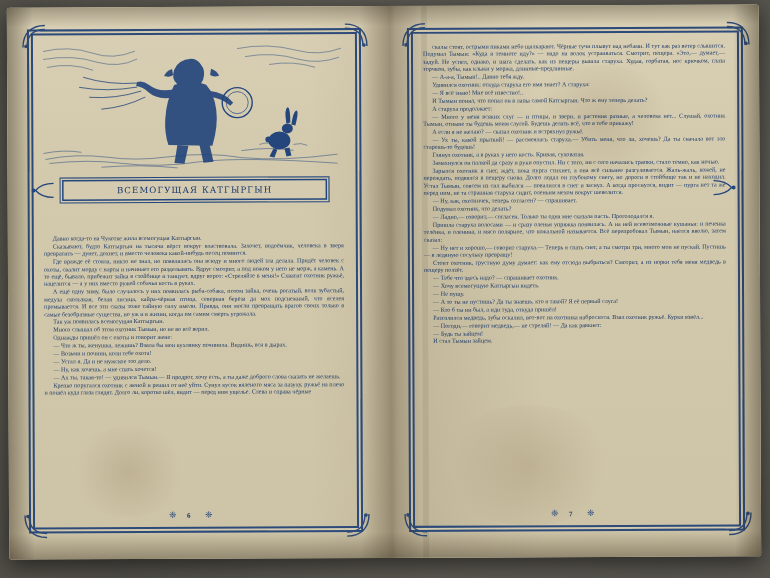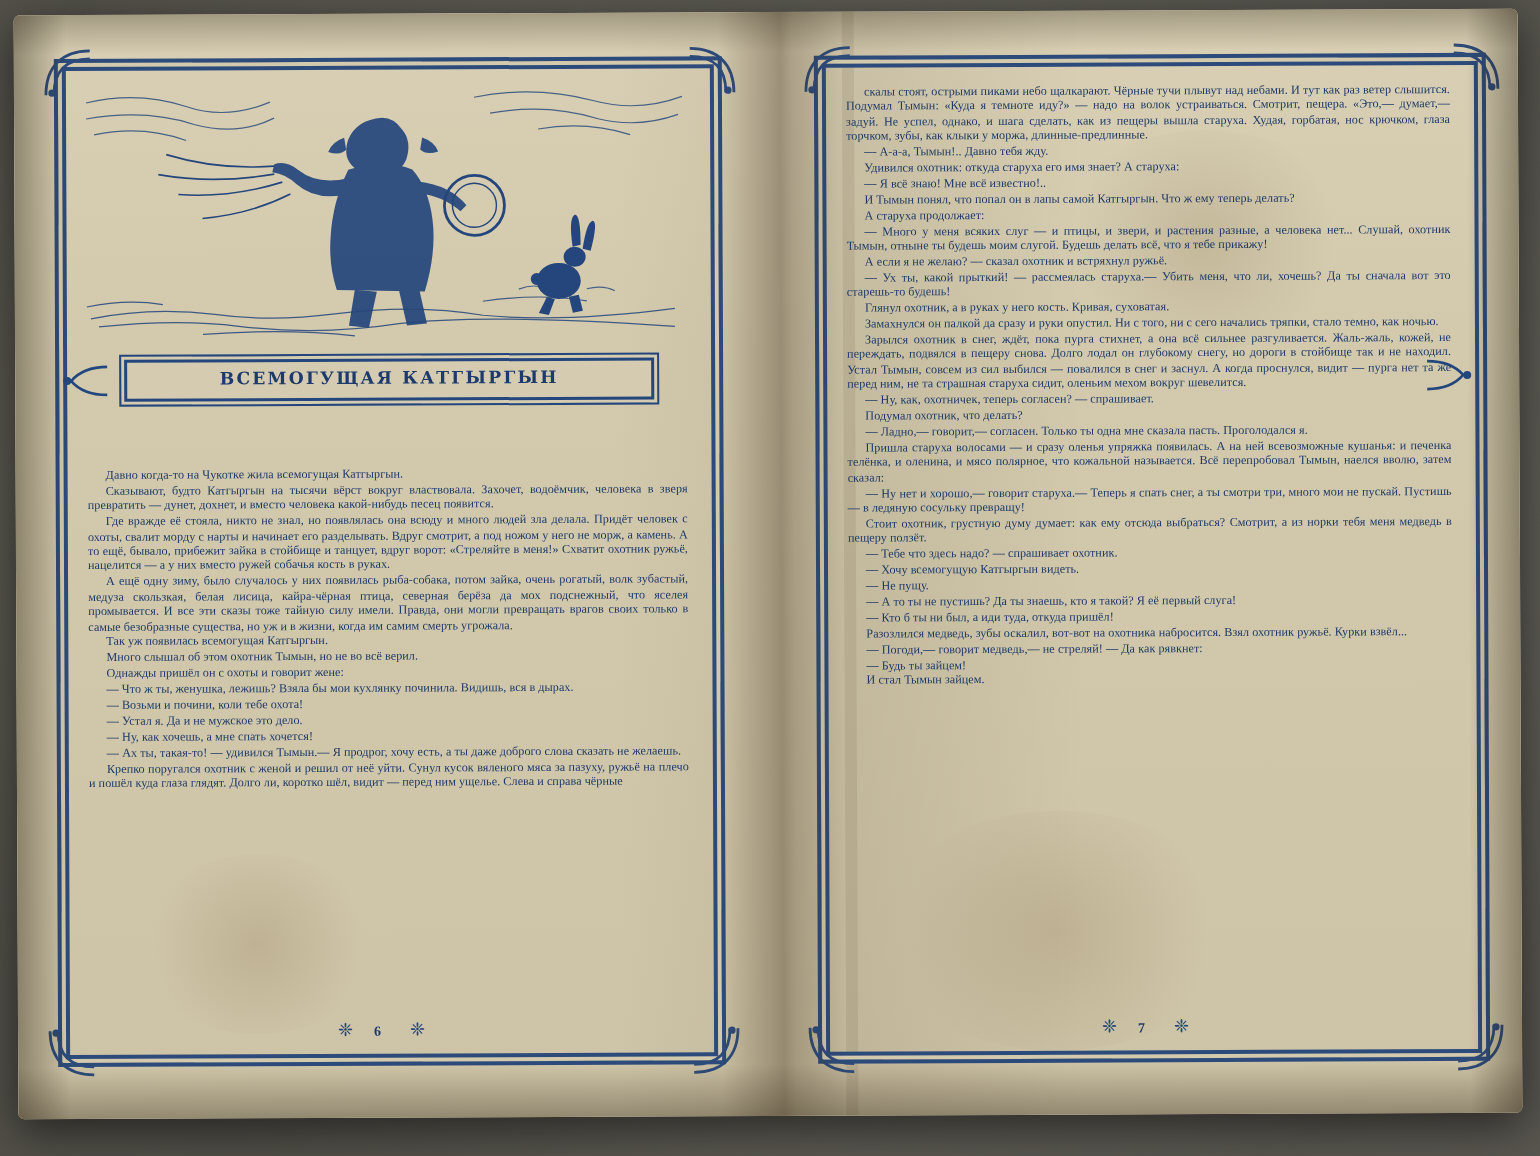--- a/index.html
+++ b/index.html
@@ -85,21 +85,21 @@
 
   
   .banner{
     position:absolute;left:52px;top:170px;width:268px;height:24px;
     border:1.5px solid #23467c;
     background:#d4cbb0;
     box-shadow:inset 0 0 0 1.5px #d4cbb0, inset 0 0 0 3px #23467c;
     display:flex;align-items:center;justify-content:center;
   }
   .banner .title{
-    color:#1c3a6d;font-size:8.6px;font-weight:bold;letter-spacing:1.1px;
+    color:#1c3a6d;font-size:8.6px;font-weight:normal;letter-spacing:1.1px;
     font-family:"DejaVu Serif", serif;
     white-space:nowrap;
   }
   .banner-wing{
     position:absolute;top:174px;color:#23467c;
   }
   .banner-wing.l{left:22px;}
   .banner-wing.r{right:22px;}
 
   

